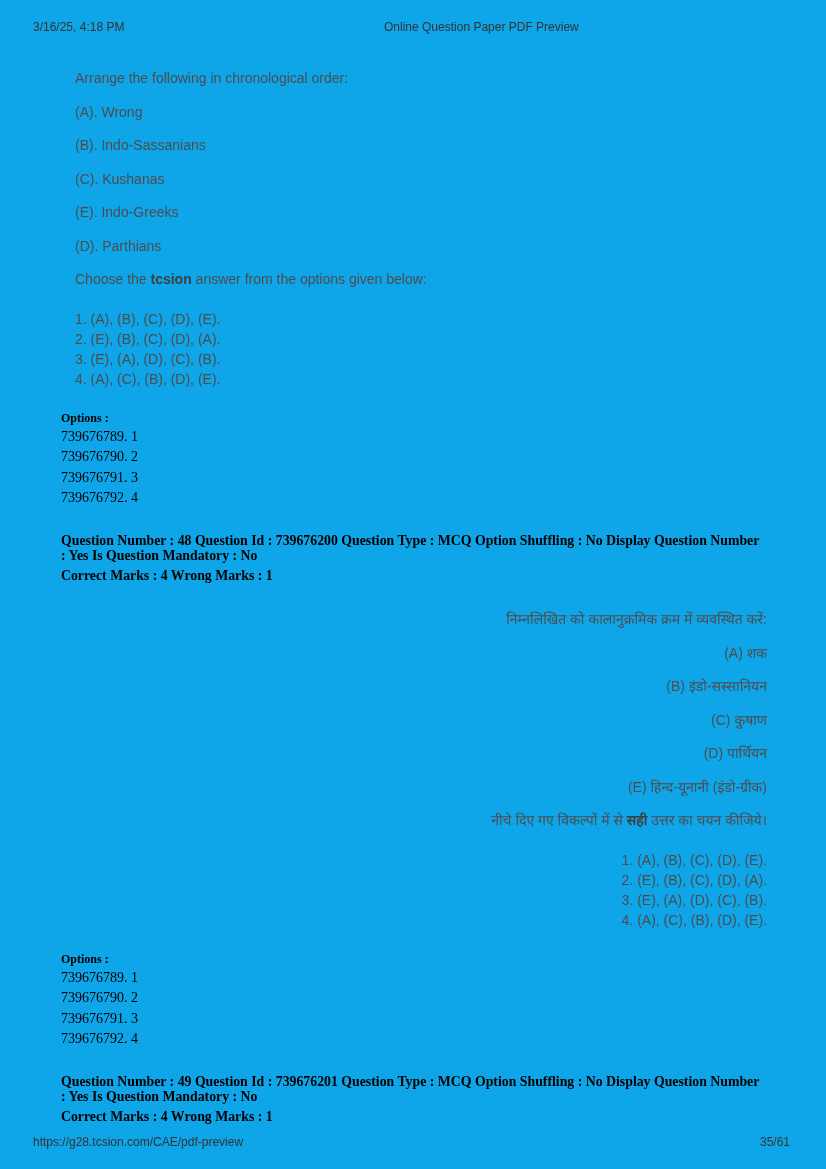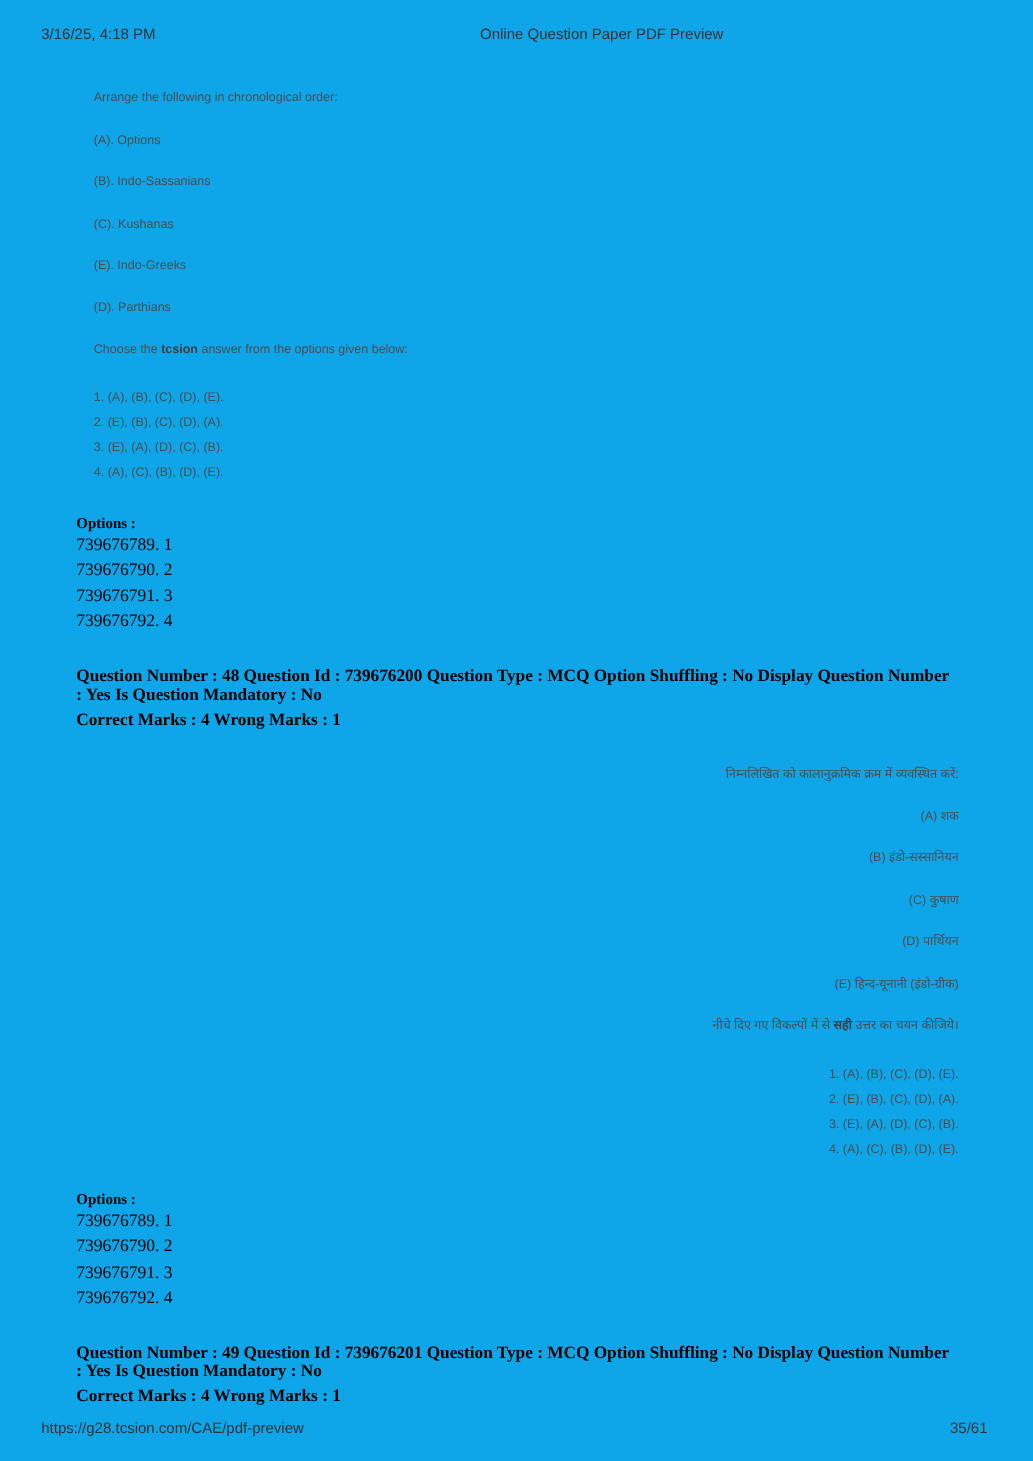--- a/index.html
+++ b/index.html
@@ -30,21 +30,21 @@
 
   
   .content {
     position: absolute; left: 61px; top: 62px; width: 706px;
   }
 
   
   .qblock {
     padding-left: 14px;
     color: #4d4d4d;
-    font-size: 10px;
+    font-size: 14px;
     font-family: "Liberation Sans", "DejaVu Sans", sans-serif;
   }
   .qblock.hindi { margin-top: 20px; text-align: right; }
   .qline { margin: 0; line-height: 33.5px; }
   .qline b { font-weight: bold; color: #3f3f3f; }
   .qchoices { margin: 12px 0 0 0; }
   .qchoices p { margin: 0; line-height: 20px; }
 
   
   .serif { font-family: "Liberation Serif", serif; color: #000000; }
@@ -70,21 +70,21 @@
 
   <div class="print-header">
     <span class="ph-date">3/16/25, 4:18 PM</span>
     <span class="ph-title">Online Question Paper PDF Preview</span>
   </div>
 
   <div class="content">
 
     <section class="qblock">
       <p class="qline">Arrange the following in chronological order:</p>
-      <p class="qline">(A). Options</p>
+      <p class="qline">(A). Wrong</p>
       <p class="qline">(B). Indo-Sassanians</p>
       <p class="qline">(C). Kushanas</p>
       <p class="qline">(E). Indo-Greeks</p>
       <p class="qline">(D). Parthians</p>
       <p class="qline"><span>Choose the </span><b>tcsion</b><span> answer from the options given below:</span></p>
       <div class="qchoices">
         <p>1. (A), (B), (C), (D), (E).</p>
         <p>2. (E), (B), (C), (D), (A).</p>
         <p>3. (E), (A), (D), (C), (B).</p>
         <p>4. (A), (C), (B), (D), (E).</p>

